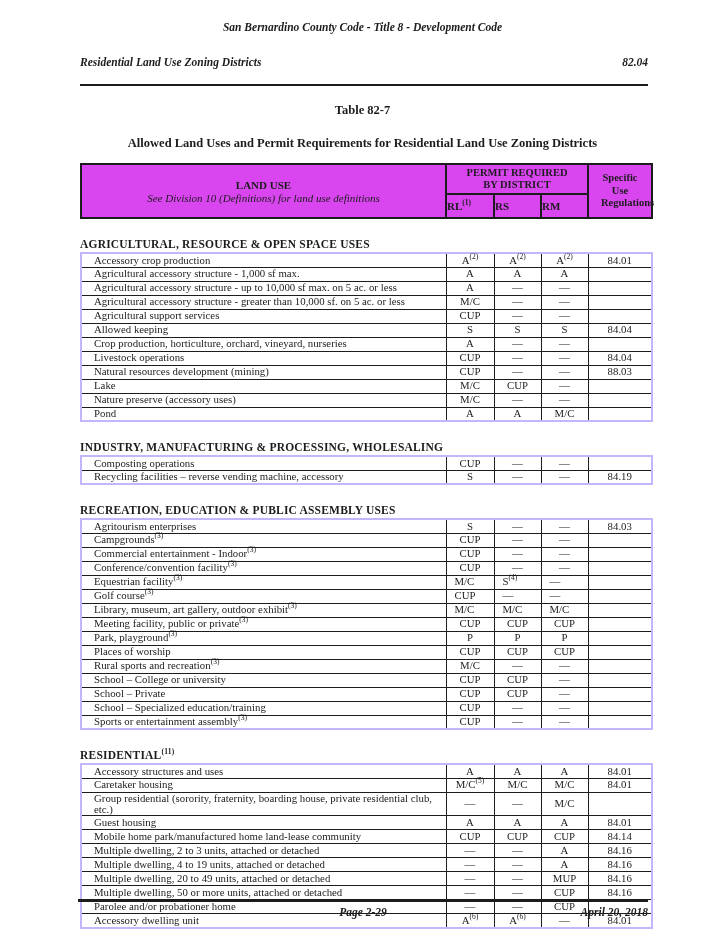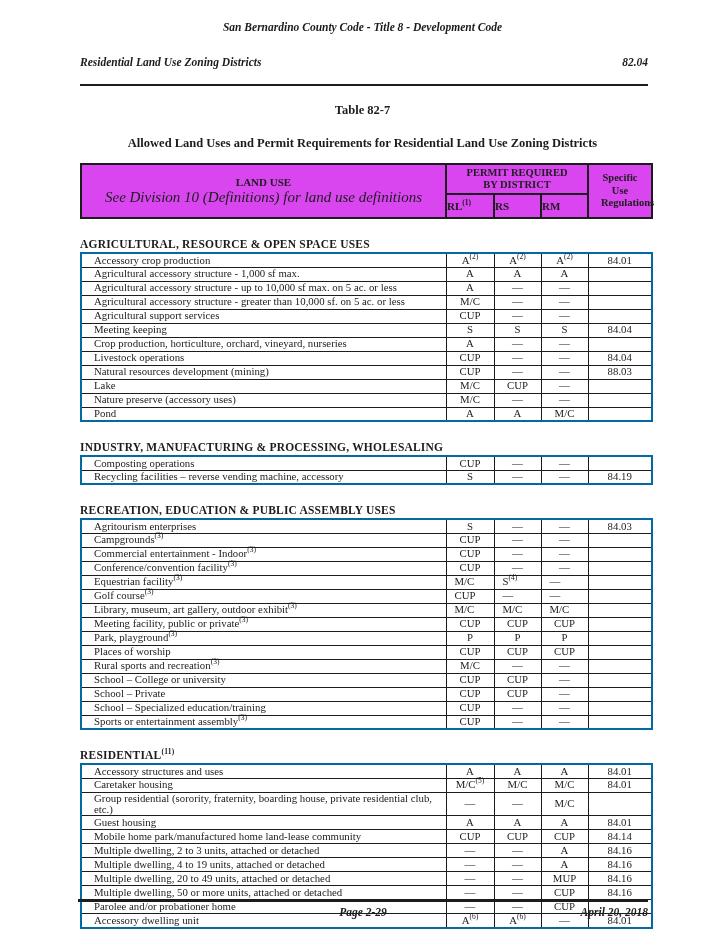--- a/index.html
+++ b/index.html
@@ -40,38 +40,38 @@
   table { border-collapse: collapse; table-layout: fixed; width: 571px; }
   col.c-land { width: 365px; }
   col.c-rl { width: 48px; }
   col.c-rs { width: 47px; }
   col.c-rm { width: 47px; }
   col.c-reg { width: 64px; }
 
   .hdr-table th { border: 2px solid #1c1c1c; vertical-align: middle; background: #d946ef; }
   .landuse-h { text-align: center; }
   .landuse-h .main { font-weight: bold; font-size: 11px; }
-  .landuse-h .subh { font-weight: normal; font-style: italic; font-size: 15px; margin-top: 1px; }
+  .landuse-h .subh { font-weight: normal; font-style: italic; font-size: 11px; margin-top: 1px; }
   .permit-h {
     font-weight: bold; font-size: 10.5px; text-align: center;
     line-height: 1.15; padding: 2px 14px; height: 28px;
   }
   .specific-h {
     font-weight: bold; font-size: 10.5px; text-align: center;
     line-height: 1.2; padding: 2px 12px;
   }
   .dist { font-weight: bold; font-size: 11px; text-align: left; height: 24px; }
 
   .section-title {
     font-weight: bold;
     font-size: 11.5px;
     padding: 19px 0 2px 0;
     letter-spacing: 0.2px;
   }
-  .data-table { border: 2px solid #0369a1; }
+  .data-table { border: 2px solid #c4b5fd; }
   .data-table td {
     border: 1.5px solid #1c1c1c;
     height: 14px;
     font-size: 10.8px;
     vertical-align: middle;
     padding: 0;
     line-height: 1.05;
   }
   .data-table td.land { text-align: left; padding-left: 12px; padding-right: 4px; }
   .data-table td.val { text-align: center; }
@@ -175,21 +175,21 @@
               <td class="reg"></td>
             </tr>
             <tr>
               <td class="land">Agricultural support services</td>
               <td class="val">CUP</td>
               <td class="val">—</td>
               <td class="val">—</td>
               <td class="reg"></td>
             </tr>
             <tr>
-              <td class="land">Meeting keeping</td>
+              <td class="land">Allowed keeping</td>
               <td class="val">S</td>
               <td class="val">S</td>
               <td class="val">S</td>
               <td class="reg">84.04</td>
             </tr>
             <tr>
               <td class="land">Crop production, horticulture, orchard, vineyard, nurseries</td>
               <td class="val">A</td>
               <td class="val">—</td>
               <td class="val">—</td>

